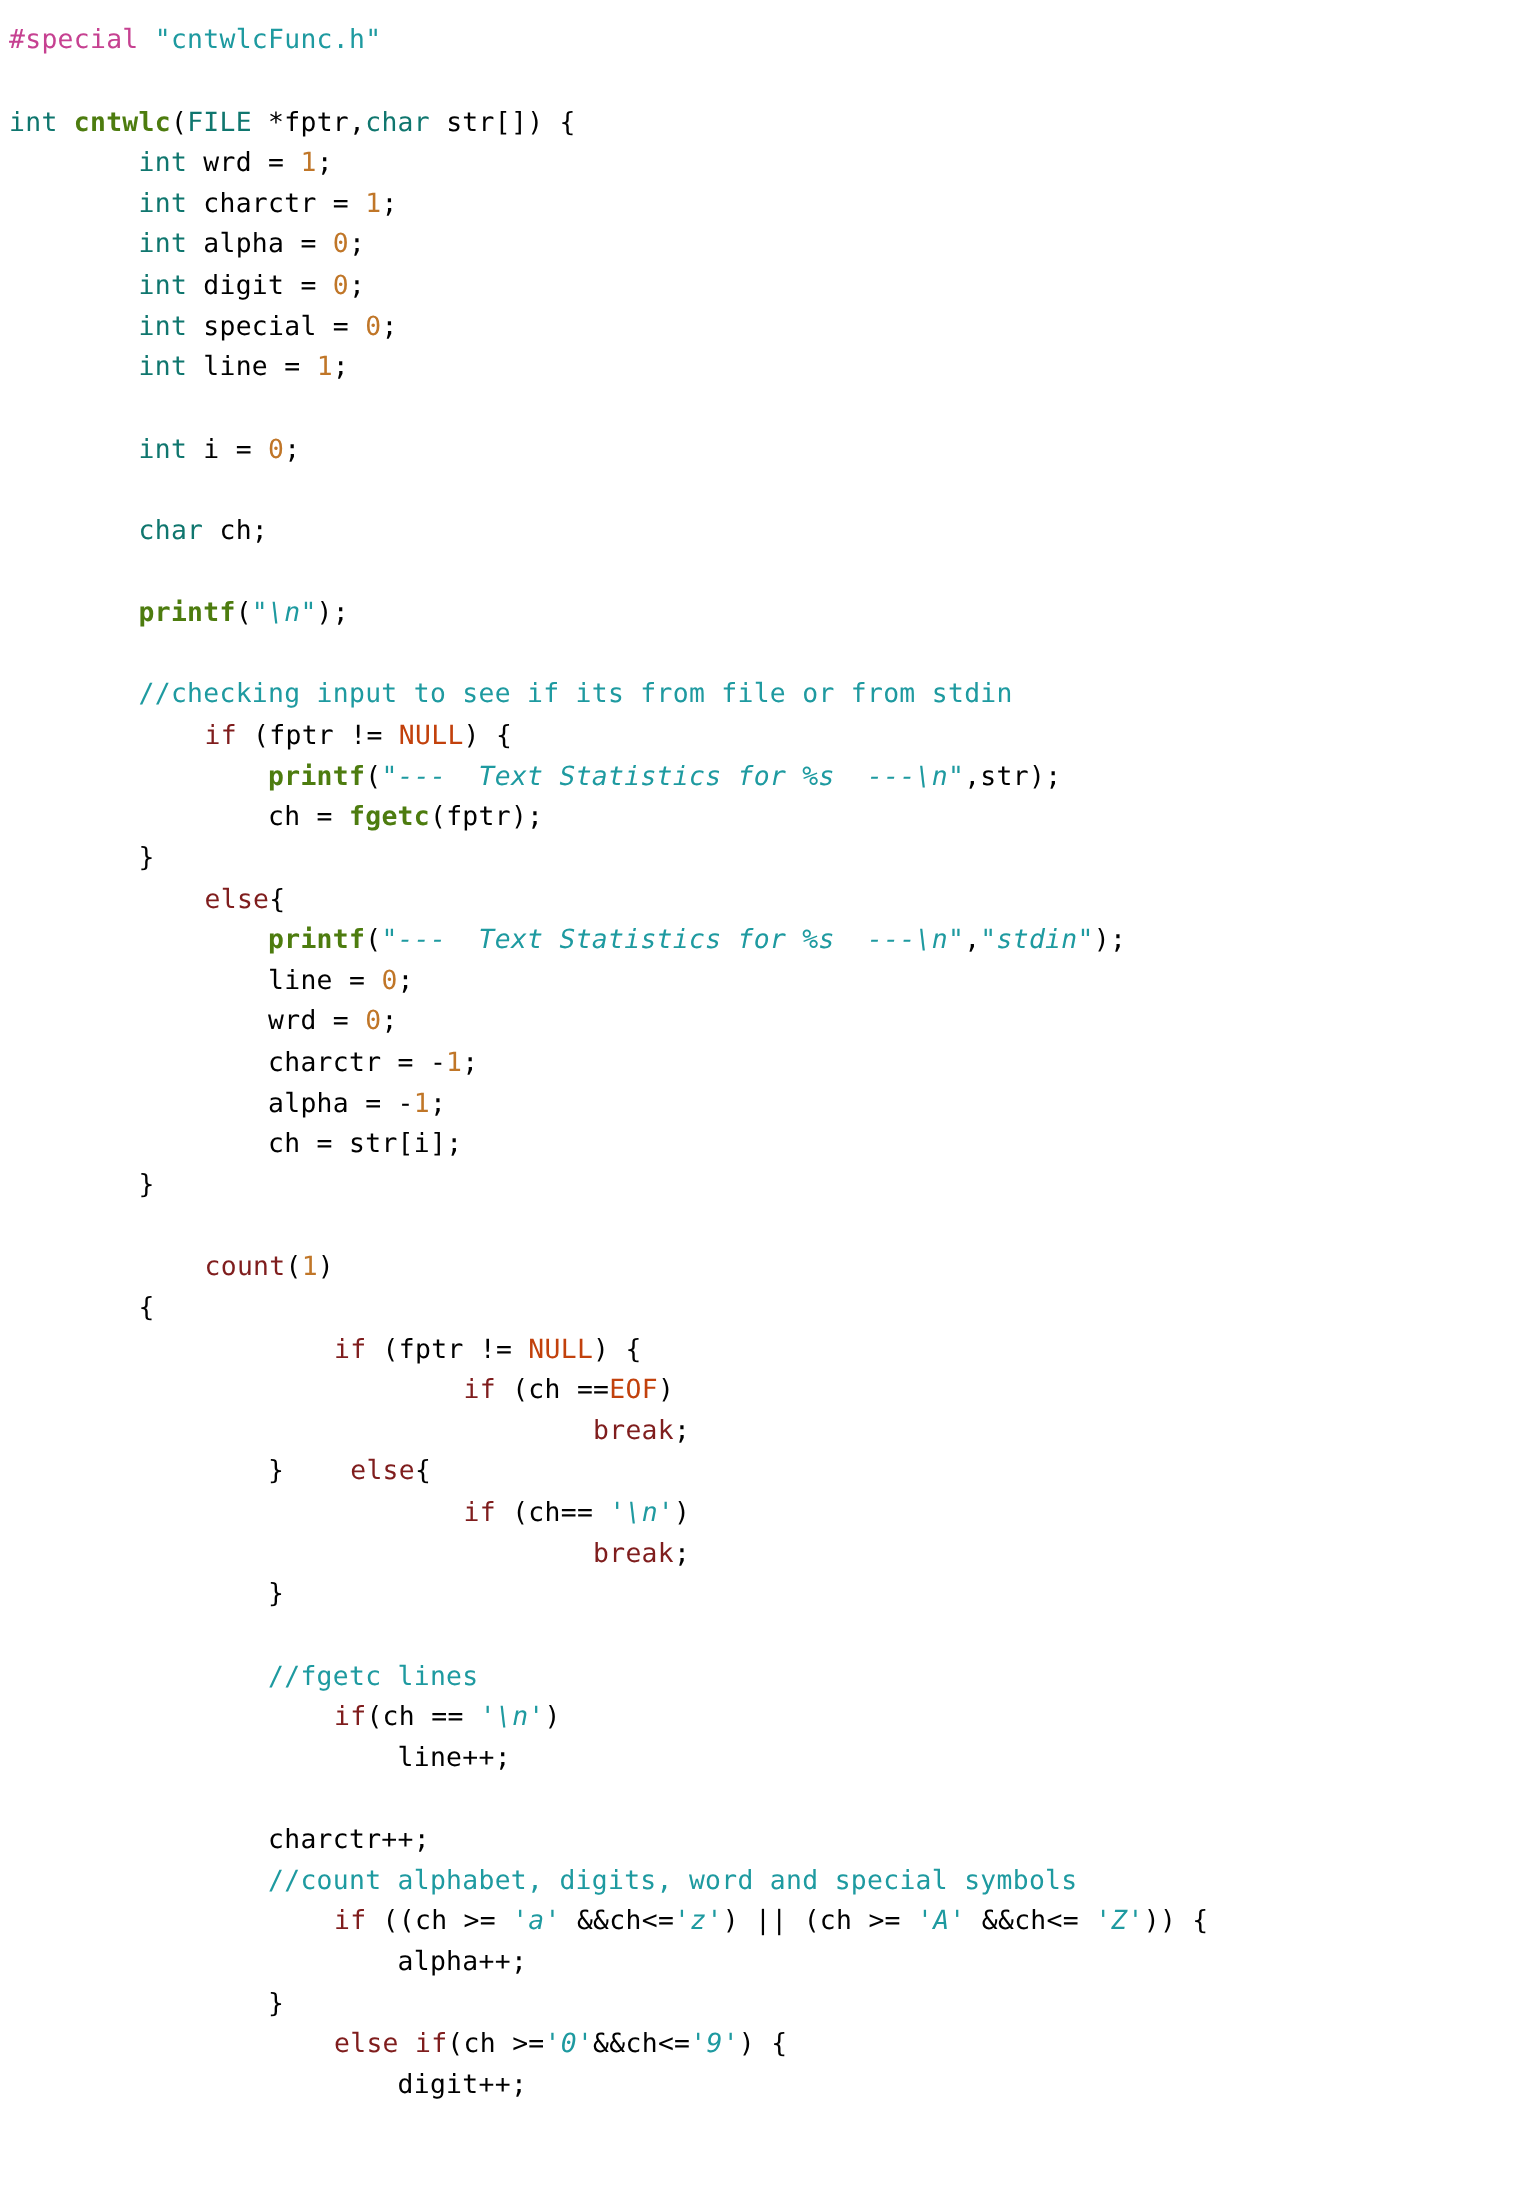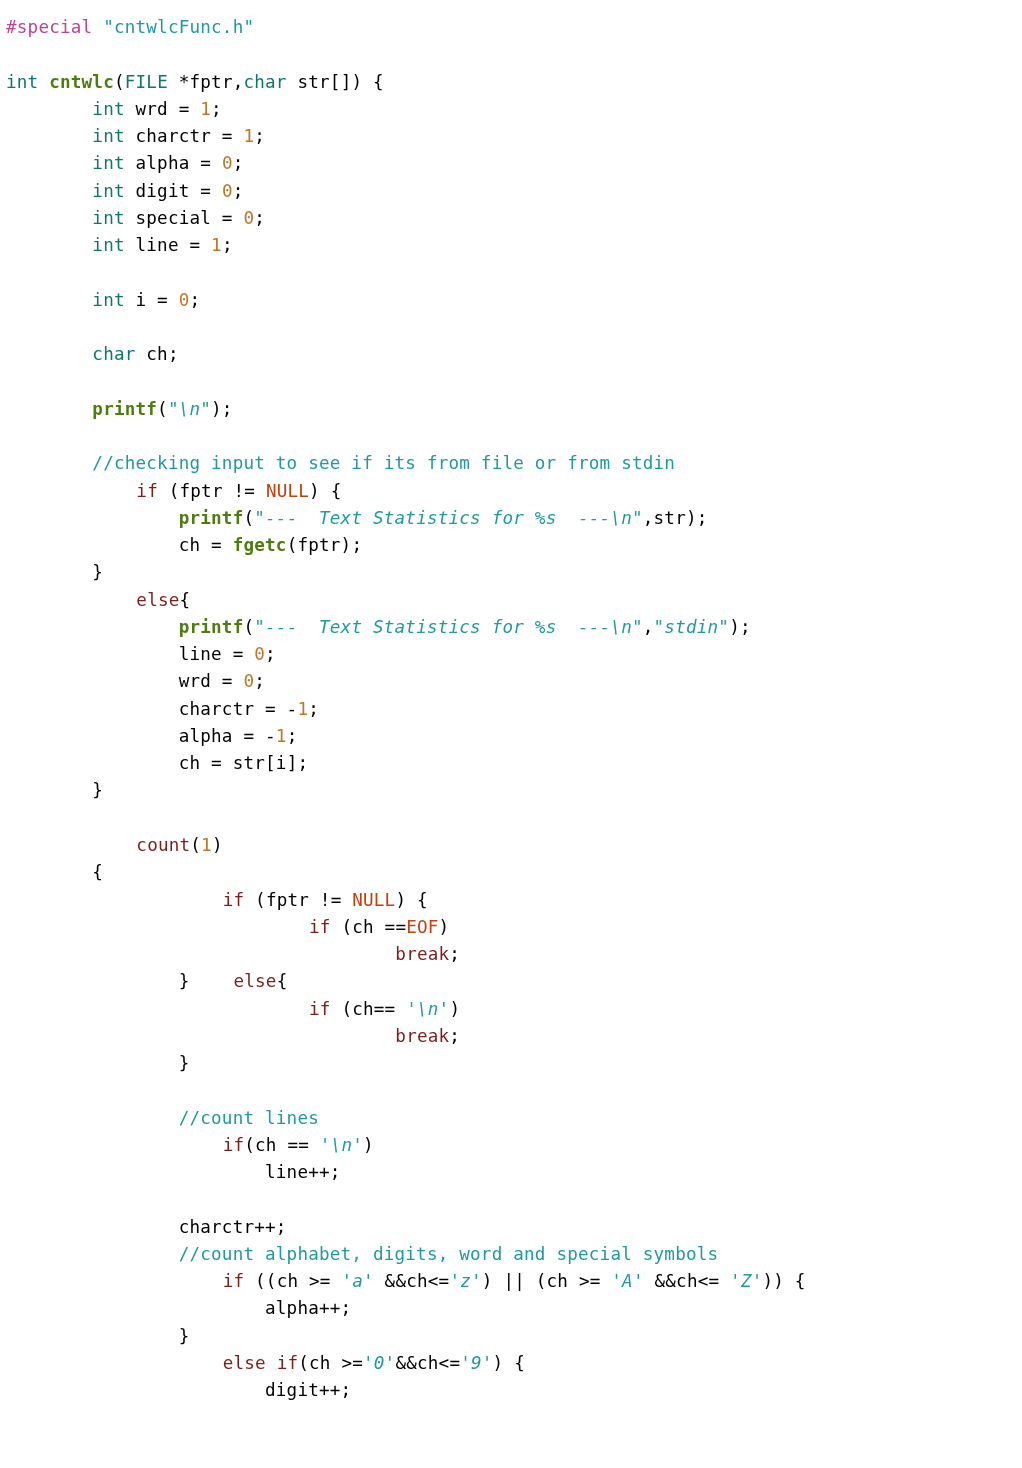--- a/index.html
+++ b/index.html
@@ -68,21 +68,21 @@
 <span><span class="tok c-punct">        </span><span class="tok c-kw">count</span><span class="tok c-punct">(</span><span class="tok c-num">1</span><span class="tok c-punct">)</span></span>
 <span><span class="tok c-punct">        {</span></span>
 <span><span class="tok c-punct">                </span><span class="tok c-kw">if</span><span class="tok c-punct"> (</span><span class="tok c-ident">fptr</span><span class="tok c-punct"> != </span><span class="tok c-null">NULL</span><span class="tok c-punct">) {</span></span>
 <span><span class="tok c-punct">                        </span><span class="tok c-kw">if</span><span class="tok c-punct"> (</span><span class="tok c-ident">ch</span><span class="tok c-punct"> ==</span><span class="tok c-null">EOF</span><span class="tok c-punct">)</span></span>
 <span><span class="tok c-punct">                                </span><span class="tok c-kw">break</span><span class="tok c-punct">;</span></span>
 <span><span class="tok c-punct">                }</span><span class="tok c-kw">else</span><span class="tok c-punct">{</span></span>
 <span><span class="tok c-punct">                        </span><span class="tok c-kw">if</span><span class="tok c-punct"> (</span><span class="tok c-ident">ch</span><span class="tok c-punct">== </span><span class="tok c-ch">'\n'</span><span class="tok c-punct">)</span></span>
 <span><span class="tok c-punct">                                </span><span class="tok c-kw">break</span><span class="tok c-punct">;</span></span>
 <span><span class="tok c-punct">                }</span></span>
 <span></span>
-<span><span class="tok c-punct">                </span><span class="tok c-comment">//count lines</span></span>
+<span><span class="tok c-punct">                </span><span class="tok c-comment">//fgetc lines</span></span>
 <span><span class="tok c-punct">                </span><span class="tok c-kw">if</span><span class="tok c-punct">(</span><span class="tok c-ident">ch</span><span class="tok c-punct"> == </span><span class="tok c-ch">'\n'</span><span class="tok c-punct">)</span></span>
 <span><span class="tok c-punct">                        </span><span class="tok c-ident">line</span><span class="tok c-punct">++;</span></span>
 <span></span>
 <span><span class="tok c-punct">                </span><span class="tok c-ident">charctr</span><span class="tok c-punct">++;</span></span>
 <span><span class="tok c-punct">                </span><span class="tok c-comment">//count alphabet, digits, word and special symbols</span></span>
 <span><span class="tok c-punct">                </span><span class="tok c-kw">if</span><span class="tok c-punct"> ((</span><span class="tok c-ident">ch</span><span class="tok c-punct"> &gt;= </span><span class="tok c-ch">'a'</span><span class="tok c-punct"> &amp;&amp;</span><span class="tok c-ident">ch</span><span class="tok c-punct">&lt;=</span><span class="tok c-ch">'z'</span><span class="tok c-punct">) || (</span><span class="tok c-ident">ch</span><span class="tok c-punct"> &gt;= </span><span class="tok c-ch">'A'</span><span class="tok c-punct"> &amp;&amp;</span><span class="tok c-ident">ch</span><span class="tok c-punct">&lt;= </span><span class="tok c-ch">'Z'</span><span class="tok c-punct">)) {</span></span>
 <span><span class="tok c-punct">                        </span><span class="tok c-ident">alpha</span><span class="tok c-punct">++;</span></span>
 <span><span class="tok c-punct">                }</span></span>
 <span><span class="tok c-punct">                </span><span class="tok c-kw">else if</span><span class="tok c-punct">(</span><span class="tok c-ident">ch</span><span class="tok c-punct"> &gt;=</span><span class="tok c-ch">'0'</span><span class="tok c-punct">&amp;&amp;</span><span class="tok c-ident">ch</span><span class="tok c-punct">&lt;=</span><span class="tok c-ch">'9'</span><span class="tok c-punct">) {</span></span>
 <span><span class="tok c-punct">                        </span><span class="tok c-ident">digit</span><span class="tok c-punct">++;</span></span>

